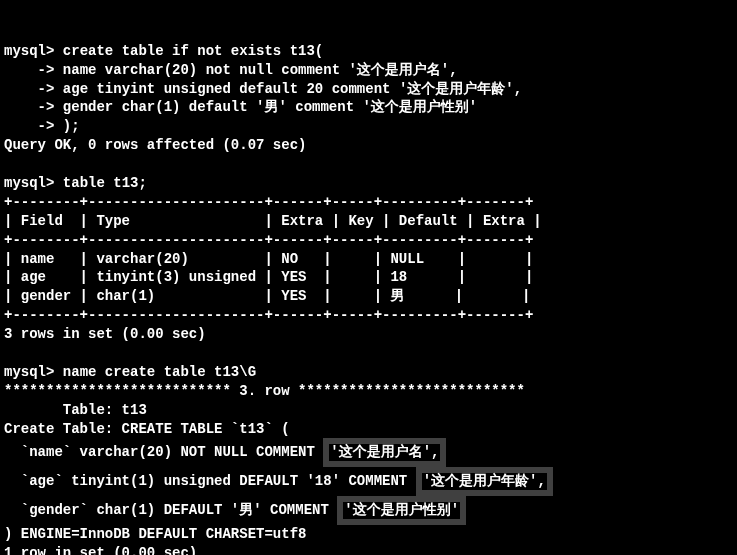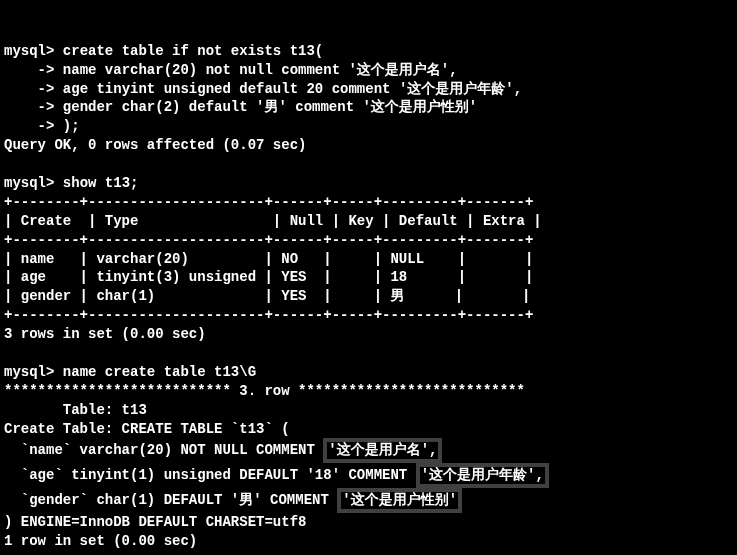--- a/index.html
+++ b/index.html
@@ -9,39 +9,39 @@
     color: #fff;
     font-family: "Consolas", "Courier New", monospace;
     font-size: 14px;
     line-height: 1.35;
     font-weight: bold;
     white-space: pre;
     width: 737px;
     box-sizing: border-box;
   }
   .hl {
-    border: 4px solid #404040;
+    border: 6px solid #404040;
     padding: 0 1px;
     display: inline-block;
     line-height: 1.2;
   }
 </style>
 </head>
 <body>
 
 <div><span>mysql&gt;</span><span> create table if not exists t13(</span>
 <span>    -&gt;</span><span> name varchar(20) not null comment '这个是用户名',</span>
 <span>    -&gt;</span><span> age tinyint unsigned default 20 comment '这个是用户年龄',</span>
-<span>    -&gt;</span><span> gender char(2) default '男' comment '这个是用户性别'</span>
+<span>    -&gt;</span><span> gender char(1) default '男' comment '这个是用户性别'</span>
 <span>    -&gt;</span><span> );</span>
 <span>Query OK, 0 rows affected (0.07 sec)</span>
 
-<span>mysql&gt;</span><span> show t13;</span>
+<span>mysql&gt;</span><span> table t13;</span>
 <span>+--------+---------------------+------+-----+---------+-------+</span>
-<span>| Create  | Type                | Null | Key | Default | Extra |</span>
+<span>| Field  | Type                | Extra | Key | Default | Extra |</span>
 <span>+--------+---------------------+------+-----+---------+-------+</span>
 <span>| name   | varchar(20)         | NO   |     | NULL    |       |</span>
 <span>| age    | tinyint(3) unsigned | YES  |     | 18      |       |</span>
 <span>| gender | char(1)             | YES  |     | 男      |       |</span>
 <span>+--------+---------------------+------+-----+---------+-------+</span>
 <span>3 rows in set (0.00 sec)</span>
 
 <span>mysql&gt;</span><span> name create table t13\G</span>
 <span>*************************** 3. row ***************************</span>
 <span>       Table: t13</span>

